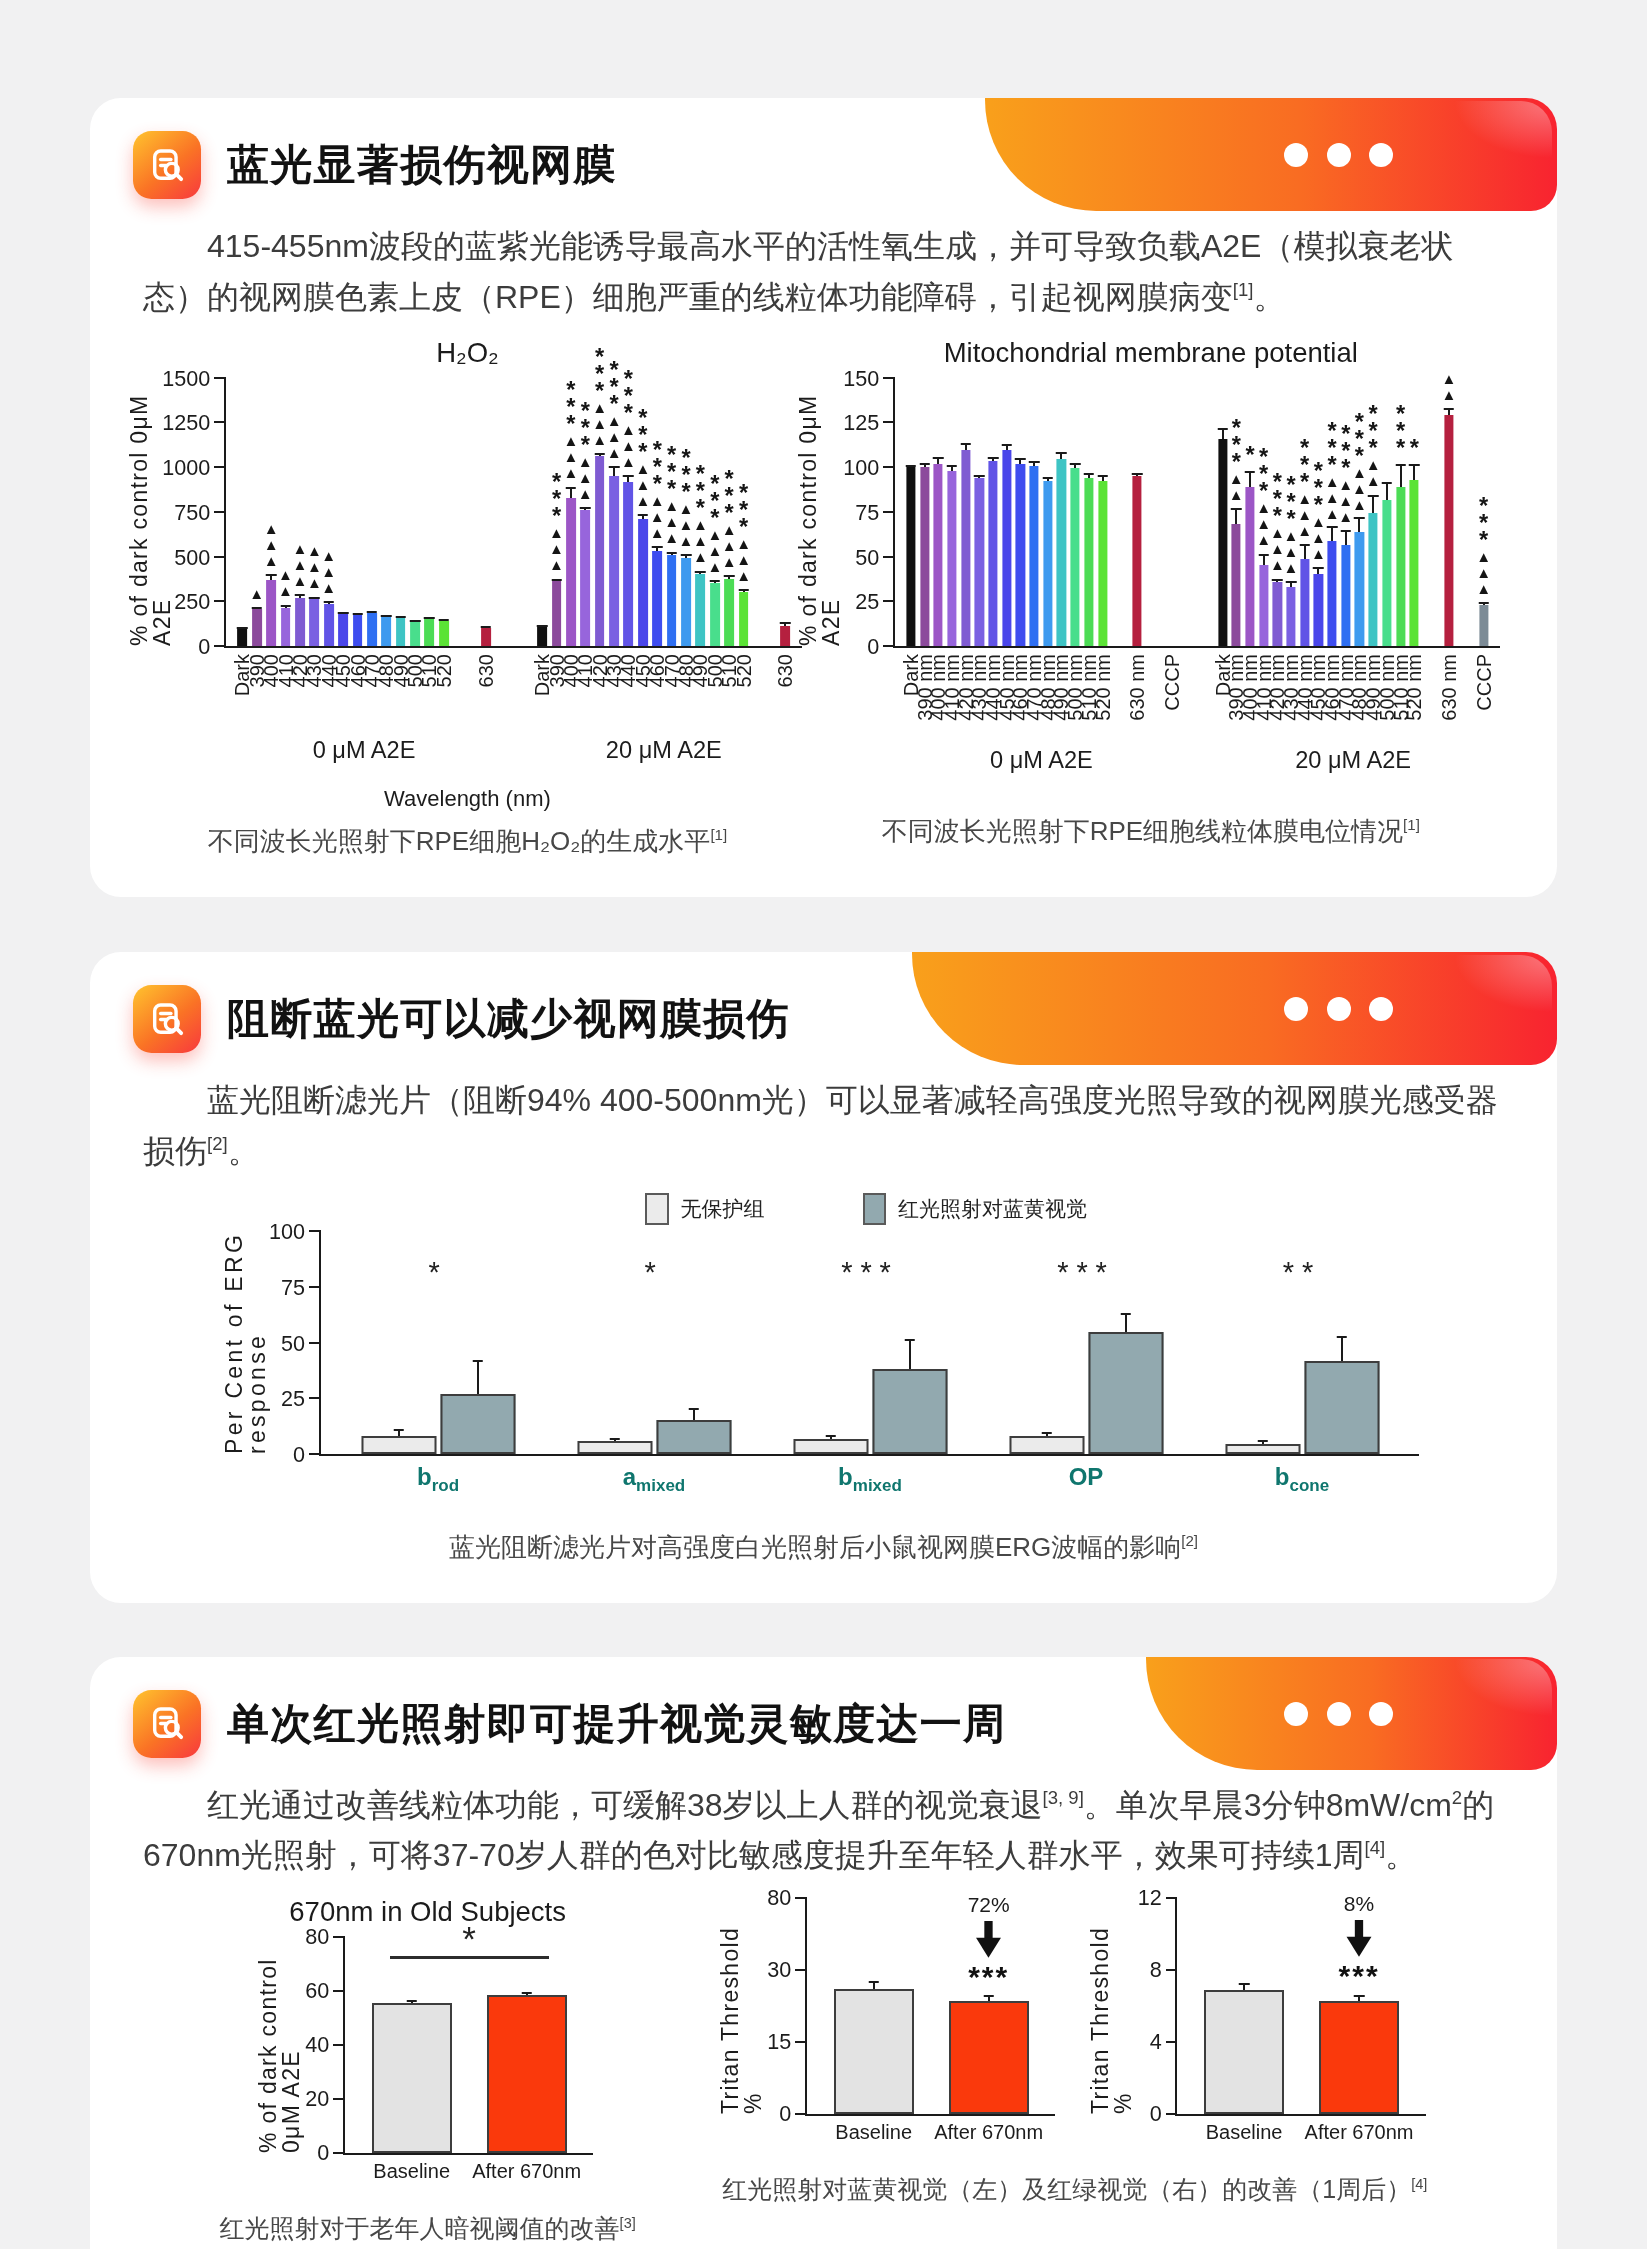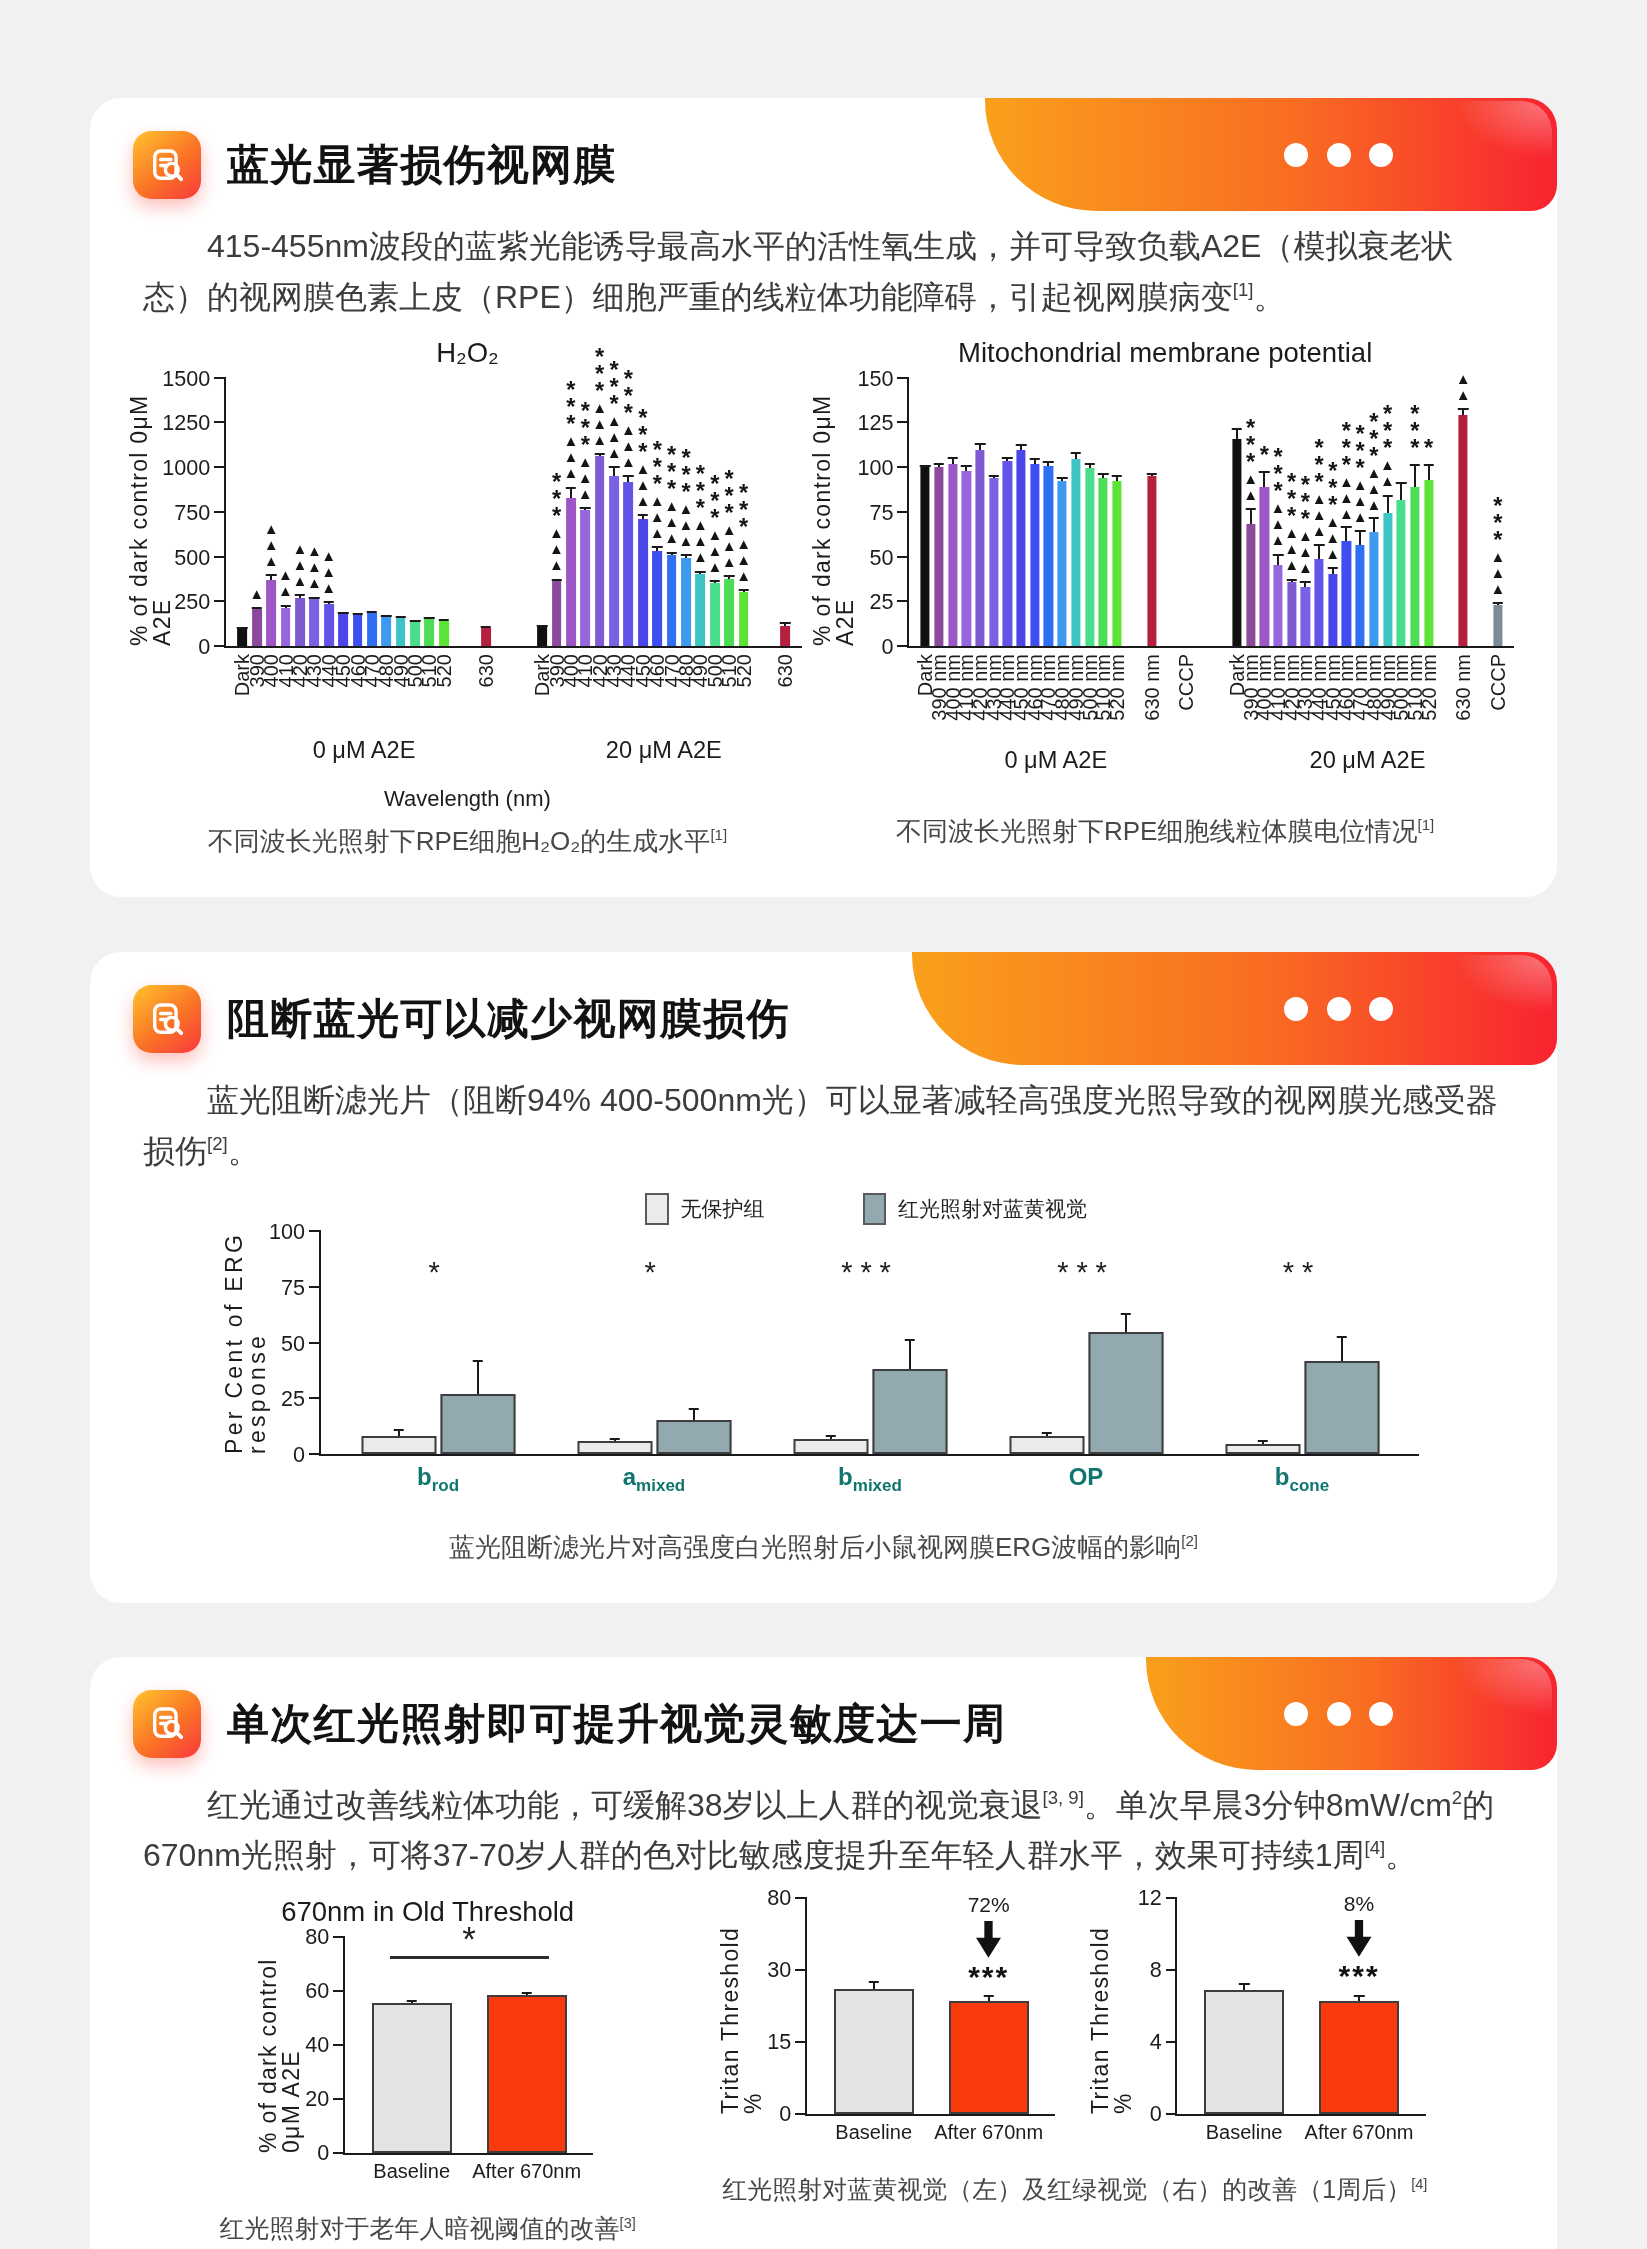--- a/index.html
+++ b/index.html
@@ -36,21 +36,21 @@
     display:flex;align-items:center;justify-content:center;
     box-shadow:0 7.9px 17px rgba(248,60,46,.32);
   }
   .sec-title{margin:0;font-size:42px;font-weight:700;color:#121212;letter-spacing:1.3px;}
   .body-text{
     margin:22px 10px 0;font-size:32px;line-height:1.58;color:#3c3c3c;
     text-indent:2em;position:relative;z-index:2;
   }
   .body-text sup,.caption sup{font-size:58%;}
   
-  .charts-row{display:flex;justify-content:space-between;align-items:flex-start;margin-top:17px;}
+  .charts-row{display:flex;align-items:flex-start;margin-top:17px;}
   .chart-block{display:flex;flex-direction:column;align-items:center;}
   .chart{display:flex;flex-direction:column;align-items:center;}
   .chart-title{font-size:27.5px;color:#1b1b1b;margin-bottom:11.8px;text-align:center;line-height:1;}
   .chart-mid{display:flex;}
   .ylab{
     writing-mode:vertical-rl;transform:rotate(180deg);
     display:flex;align-items:center;justify-content:center;
     font-size:23px;color:#1c1c1c;letter-spacing:1.3px;flex:none;width:35px;line-height:1;
   }
   .plot{
@@ -1053,21 +1053,21 @@
           <line x1="34.5" y1="34.5" x2="40" y2="40" stroke="#fff" stroke-width="4.5" stroke-linecap="round"></line>
         </svg>
       </div>
       <h2 class="sec-title">单次红光照射即可提升视觉灵敏度达一周</h2>
     </div>
     <p class="body-text rich">红光通过改善线粒体功能，可缓解38岁以上人群的视觉衰退<sup>[3, 9]</sup>。单次早晨3分钟8mW/cm<sup>2</sup>的670nm光照射，可将37-70岁人群的色对比敏感度提升至年轻人群水平，效果可持续1周<sup>[4]</sup>。</p>
     <div class="charts-row" style="justify-content:space-evenly">
       <div class="chart-block">
         <div class="chart-slot">
             <div class="chart">
-              <div class="chart-title">670nm in Old Threshold</div>
+              <div class="chart-title">670nm in Old Subjects</div>
               <div class="chart-mid">
                 <div class="ylab" style="height: 216px;">% of dark control 0μM A2E</div>
                 <div class="plot" style="height: 216px; margin-left: 46px;">
                   <span class="tick" style="bottom: -1px;"></span>
                   <span class="ticklab" style="bottom: 0px;">0</span>
                   <span class="tick" style="bottom: 53px;"></span>
                   <span class="ticklab" style="bottom: 54px;">20</span>
                   <span class="tick" style="bottom: 107px;"></span>
                   <span class="ticklab" style="bottom: 108px;">40</span>
                   <span class="tick" style="bottom: 161px;"></span>

